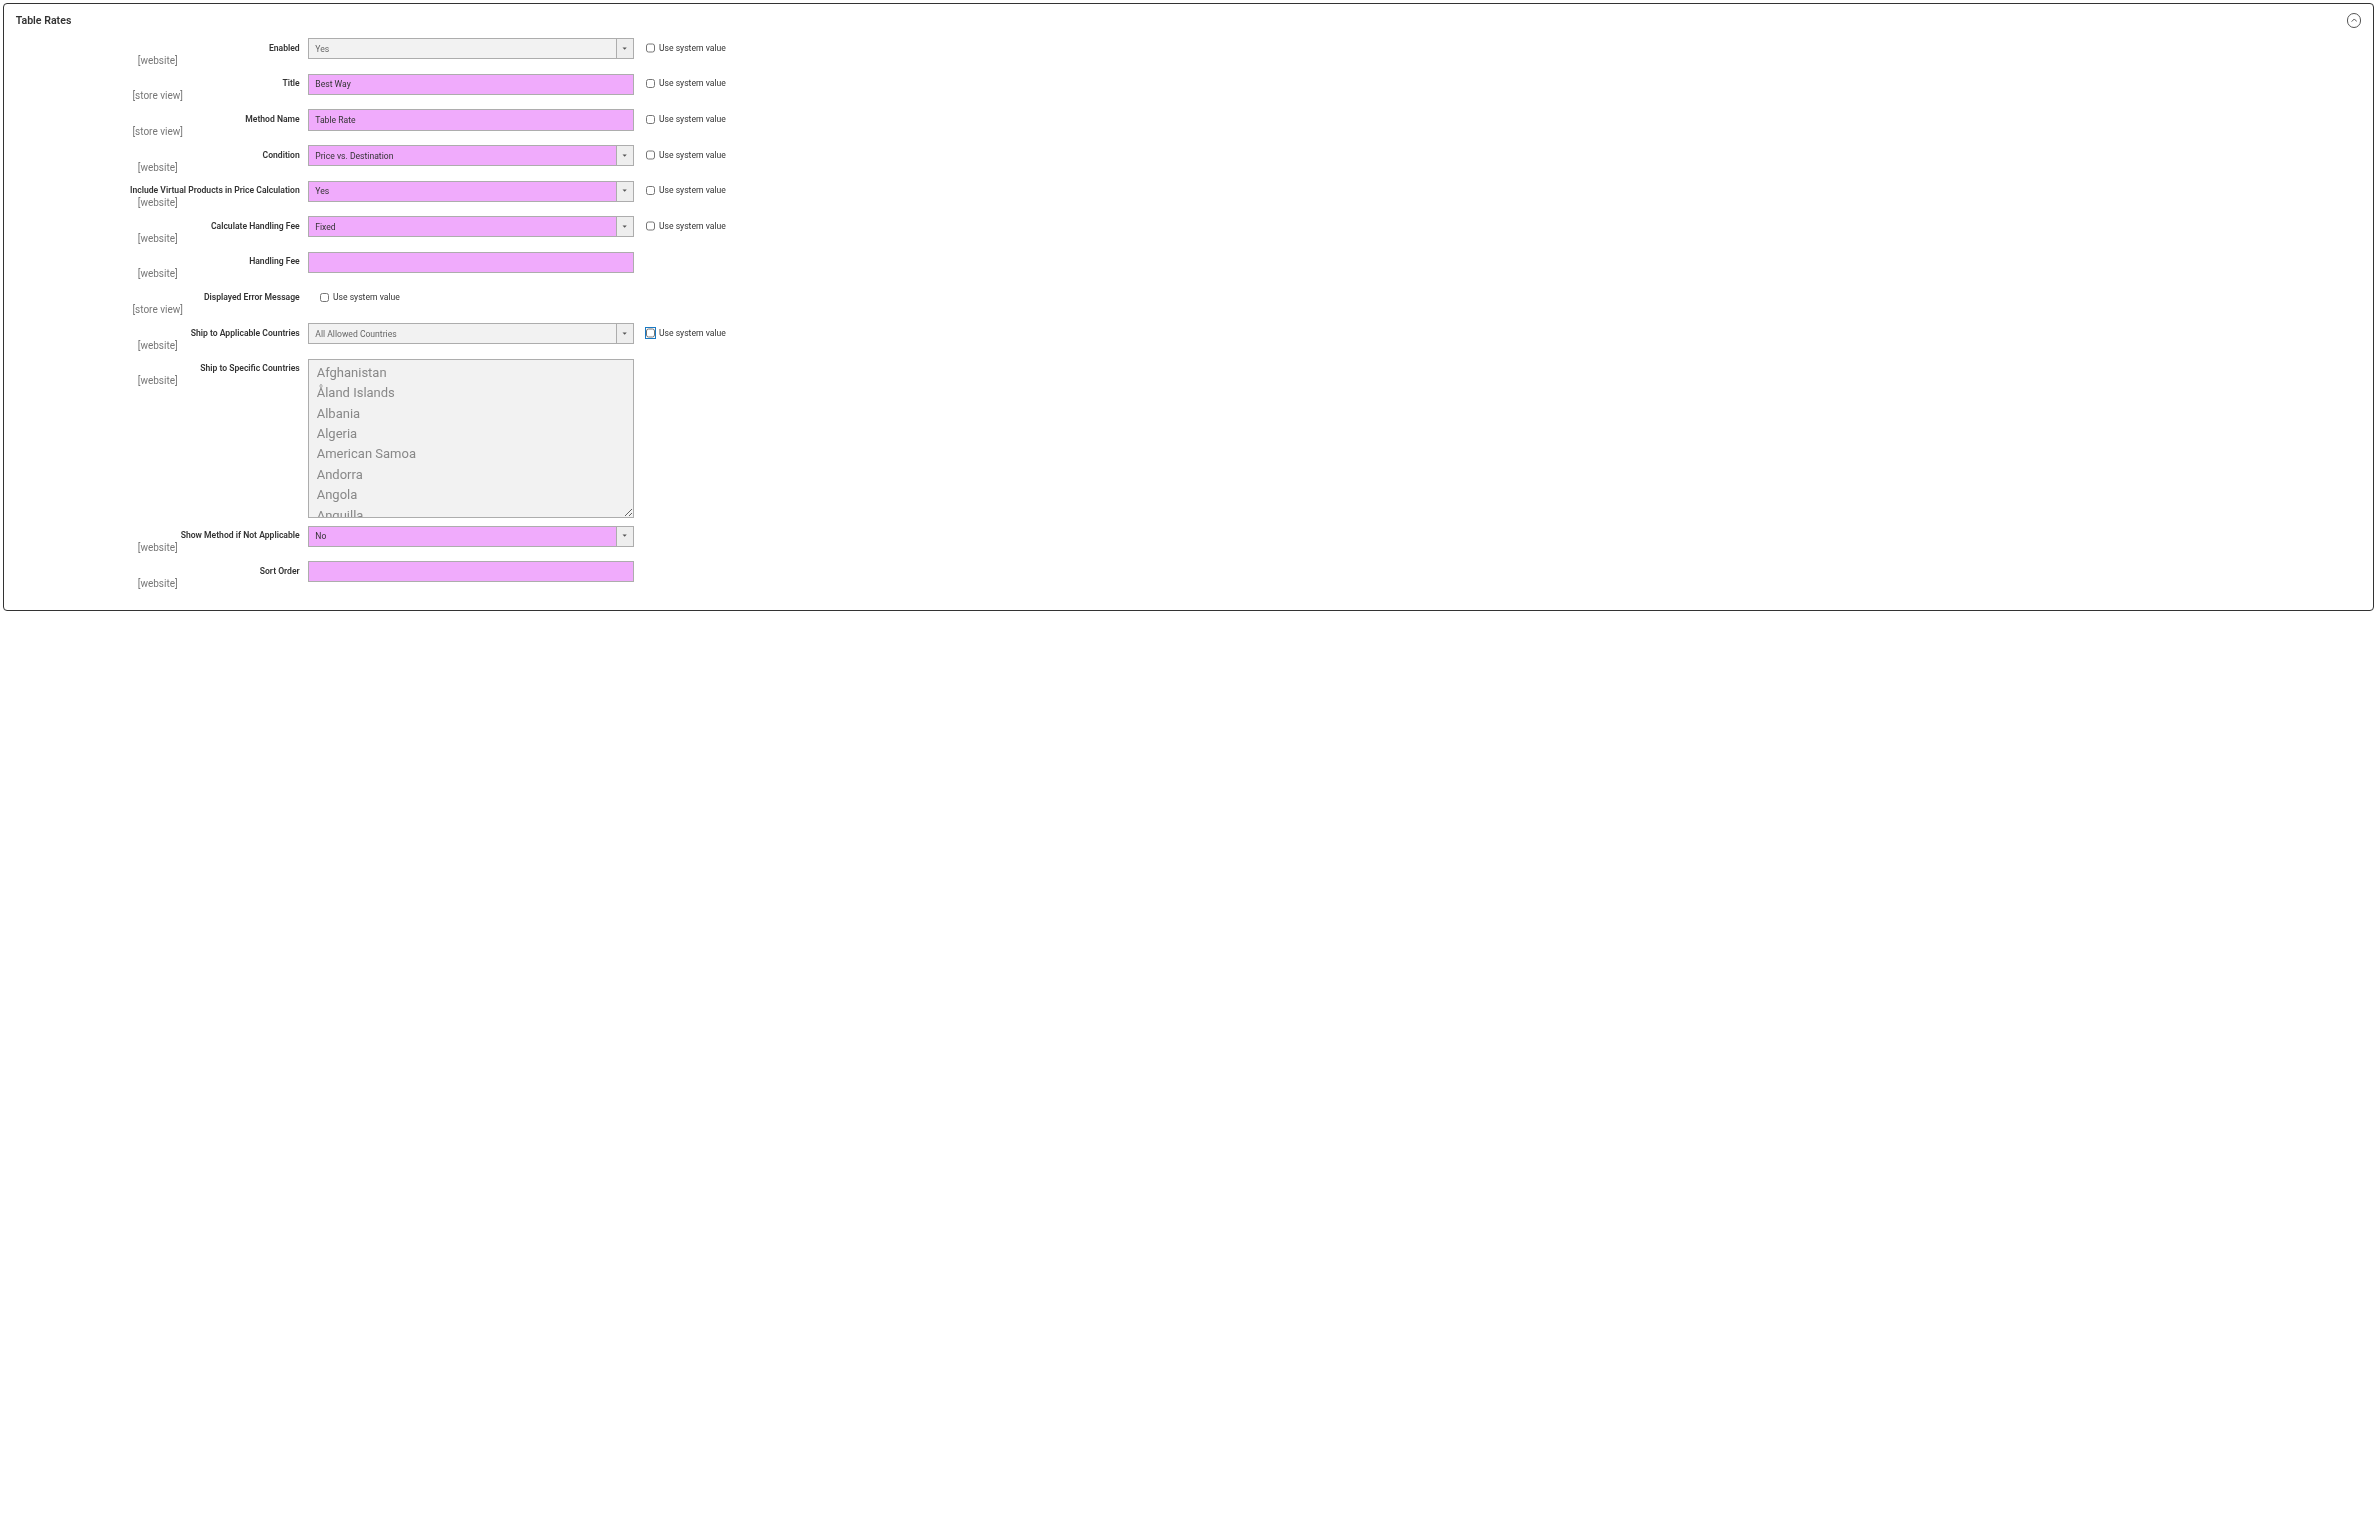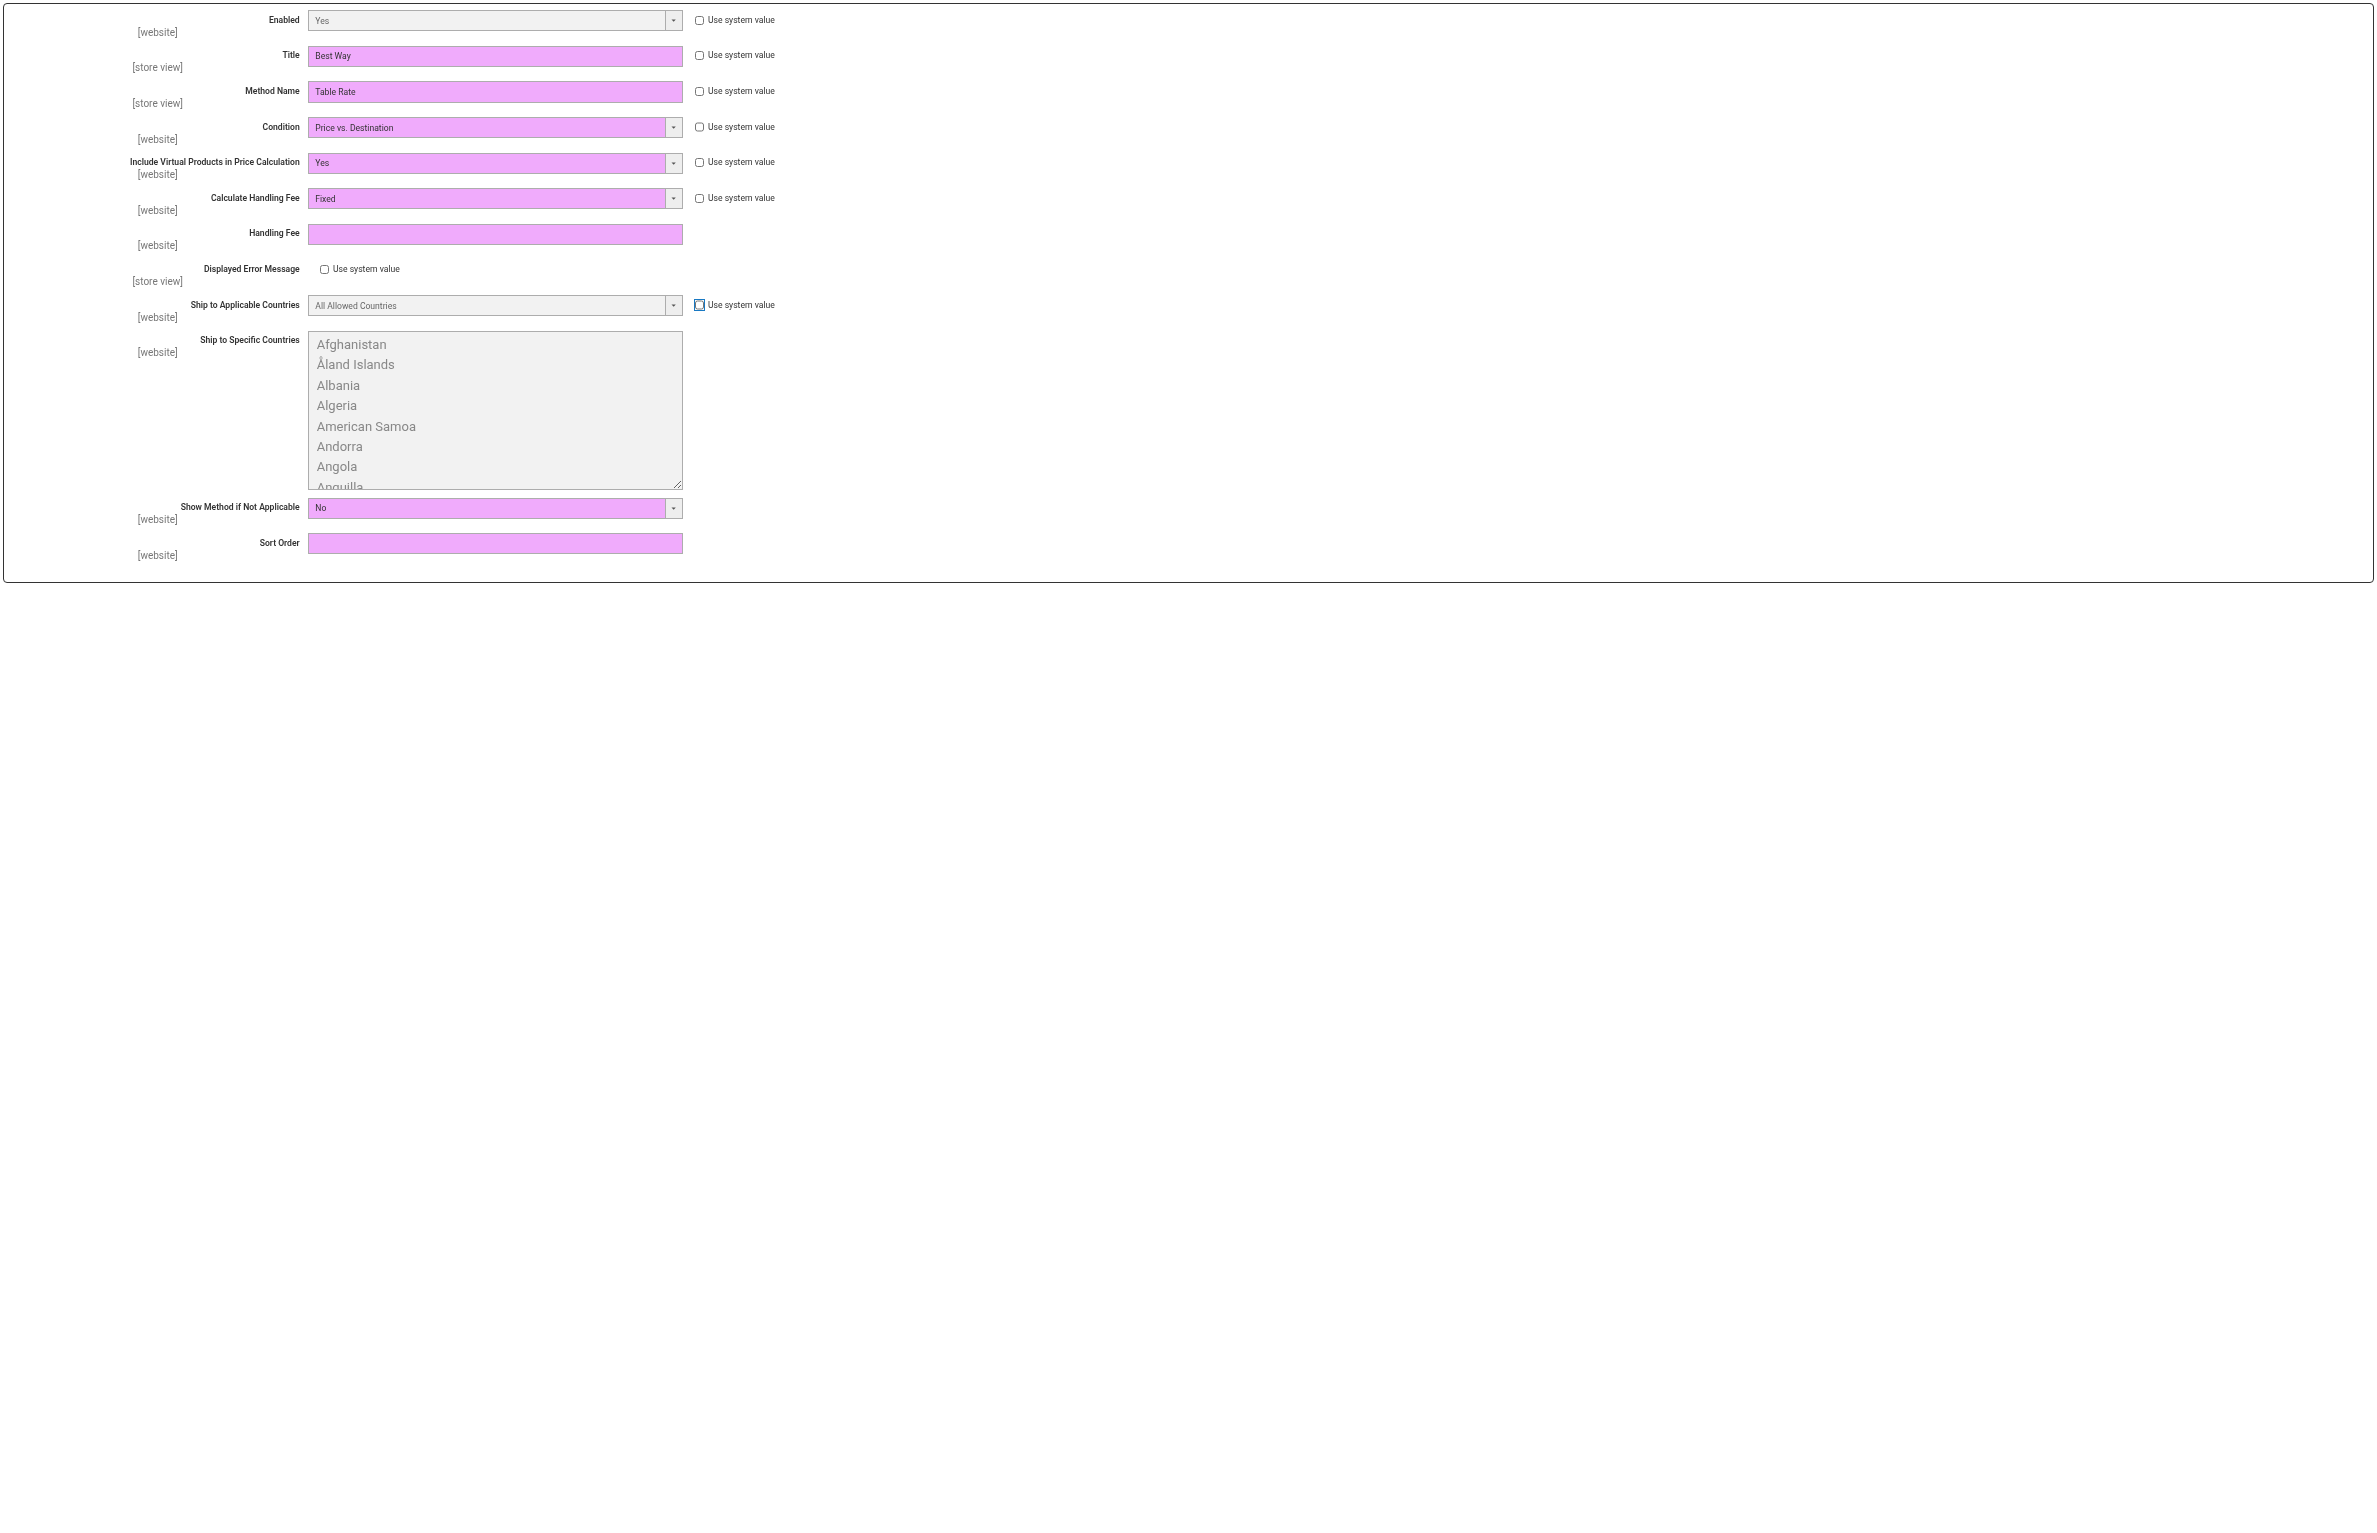--- a/index.html
+++ b/index.html
@@ -60,21 +60,21 @@
   font-weight: 600;
 }
 .label-scope {
   font-size: 10px;
   color: #777;
   display: block;
   margin-top: 2px;
   text-align: center;
 }
 .field-col {
-  width: 375px;
+  width: 326px;
 }
 .checkbox-col {
   padding-left: 12px;
   padding-top: 4.6px;
   display: flex;
   align-items: flex-end;
 }
 .checkbox-col input[type="checkbox"] {
   width: 9.3px;
   height: 9.3px;
@@ -135,20 +135,28 @@
   cursor: default;
 }
 .multiselect::-webkit-scrollbar { width: 5.3px; }
 .multiselect::-webkit-scrollbar-thumb { background: #b5b5b5; border-radius: 2.7px; }
 .multiselect::-webkit-scrollbar-track { background: transparent; }
 </style>
 </head>
 <body>
 
 <div class="panel">
+  <div class="panel-header">
+    <div class="panel-title">Table Rates</div>
+    <div class="collapse-btn">
+      <svg viewBox="0 0 10 10">
+          <path d="M1 7 L5 3 L9 7" fill="none" stroke="#555" stroke-width="1.5"></path>
+        </svg>
+    </div>
+  </div>
 
   <div class="form">
 
     <div class="row">
       <div class="label-col">
         <span class="label-text">Enabled</span>
         <span class="label-scope">[website]</span>
       </div>
       <div class="field-col">
         <div class="select-wrap disabled">

